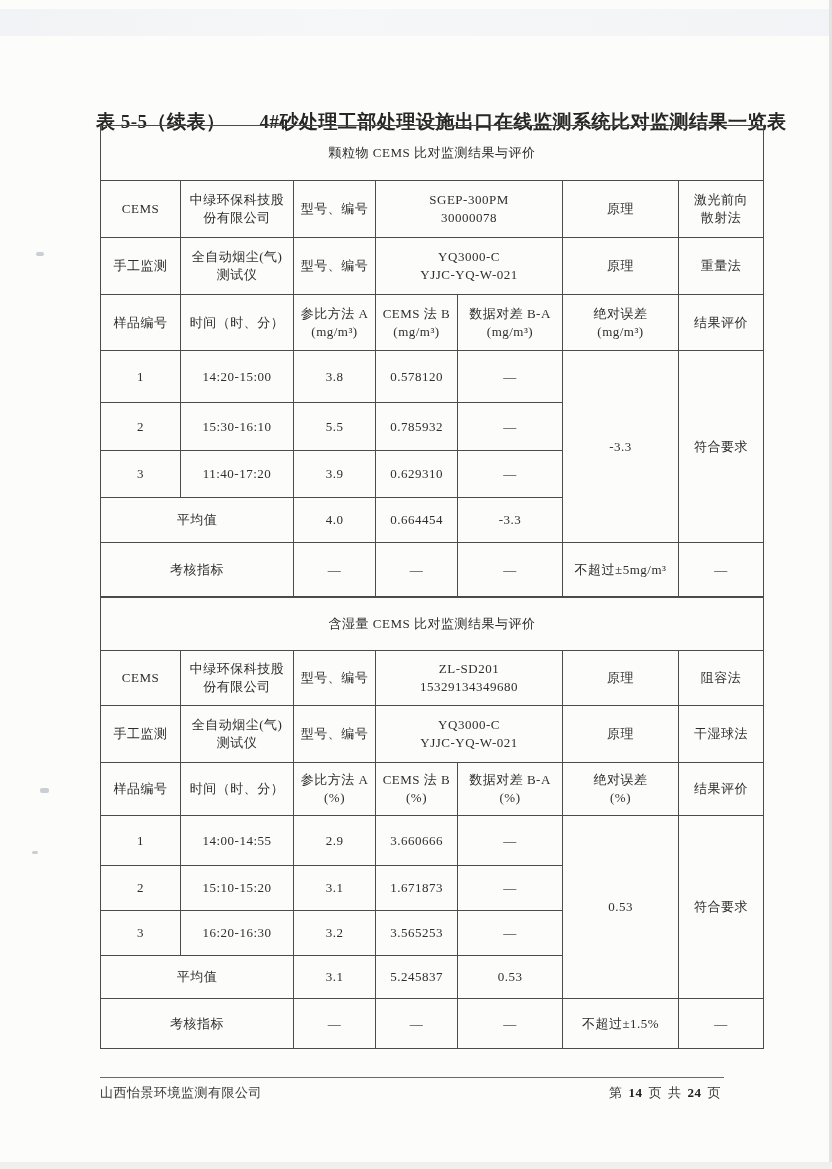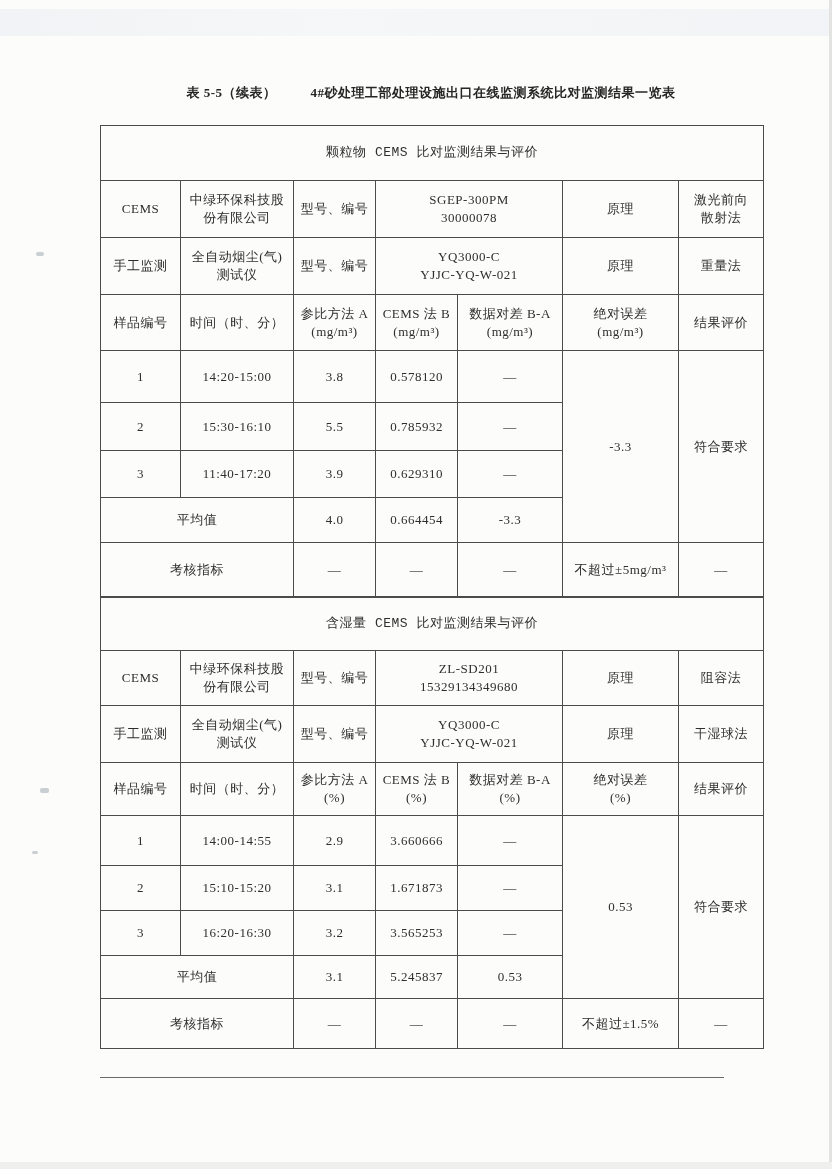--- a/index.html
+++ b/index.html
@@ -16,39 +16,39 @@
   .scan-band-top{position:absolute;left:0;top:9px;width:832px;height:27px;
     background:linear-gradient(90deg,#edf0f4,#f3f5f7 40%,#eef1f5);opacity:.75;}
   .scan-edge-right{position:absolute;right:0;top:0;width:3px;height:1169px;background:#e3e3e1;}
   .scan-band-bottom{position:absolute;left:0;bottom:0;width:832px;height:7px;background:#efefed;}
   .smudge{position:absolute;background:#8d9aa6;opacity:.45;border-radius:2px;}
   .smudge.a{left:36px;top:252px;width:8px;height:4px;}
   .smudge.b{left:40px;top:788px;width:9px;height:5px;}
   .smudge.c{left:32px;top:851px;width:6px;height:3px;}
 
   .doc-title{
-    position:absolute;left:96px;top:84px;width:670px;
-    text-align:center;font-weight:bold;font-size:13px;color:#262626;
+    position:absolute;left:96px;top:109px;width:670px;
+    text-align:center;font-weight:bold;font-size:19px;color:#262626;
     letter-spacing:.5px;white-space:nowrap;
   }
   .doc-title .gap{margin-right:34px;}
 
   table.cmp{
     position:absolute;left:100px;width:663px;
     border-collapse:collapse;table-layout:fixed;
   }
   table.cmp td{
     border:1px solid #4b4b4b;
     text-align:center;vertical-align:middle;
     font-size:13px;line-height:1.35;letter-spacing:.5px;
     padding:0 2px;white-space:pre-line;color:#2e2e2e;
   }
   #table1{top:125px;}
   #table2{top:596px;}
-  td.section{font-size:15px;letter-spacing:1.5px;font-family:Liberation Mono, monospace;}
+  td.section{font-size:15px;letter-spacing:1.5px;}
   td.colhead{font-size:12.5px;letter-spacing:.3px;}
   td.num{letter-spacing:.8px;}
 
   .footer-rule{
     position:absolute;left:100px;top:1077px;width:624px;
     border-top:1.5px solid #6b6b66;
   }
   .footer{
     position:absolute;left:100px;top:1084px;width:624px;
     display:flex;justify-content:space-between;
@@ -242,14 +242,20 @@
       <td>—</td>
       <td>—</td>
       <td>—</td>
       <td>不超过±1.5%</td>
       <td>—</td>
     </tr>
   </tbody>
     </table>
 
   <div class="footer-rule"></div>
+  <div class="footer">
+    <span>山西怡景环境监测有限公司</span>
+    <span class="pg">
+      <span>第</span><span class="pagenum">14</span><span>页</span><span>共</span><span class="pagenum">24</span><span>页</span>
+    </span>
+  </div>
 
 </div>
 
 </body></html>

